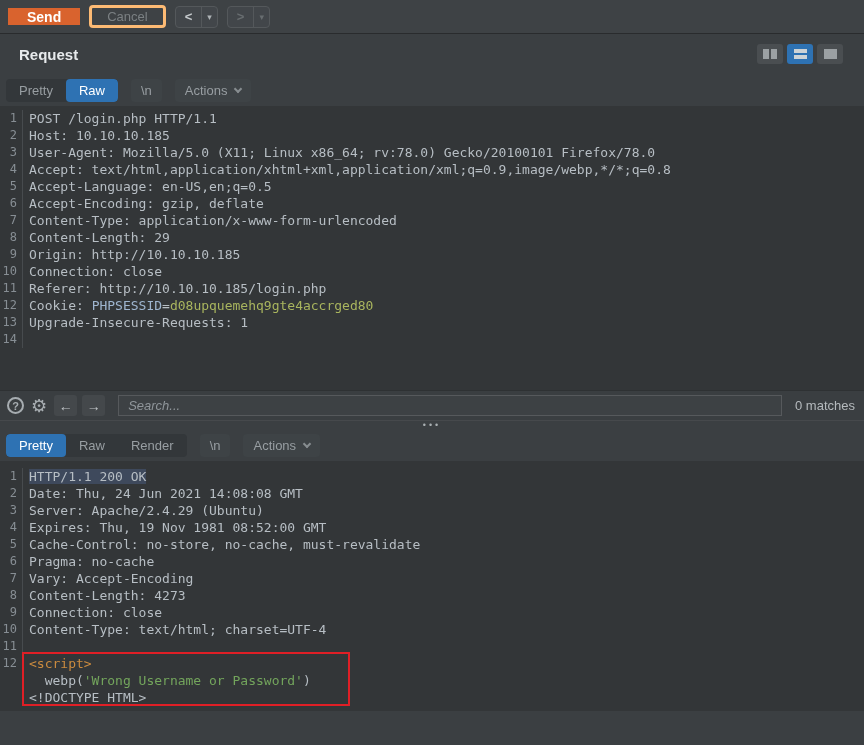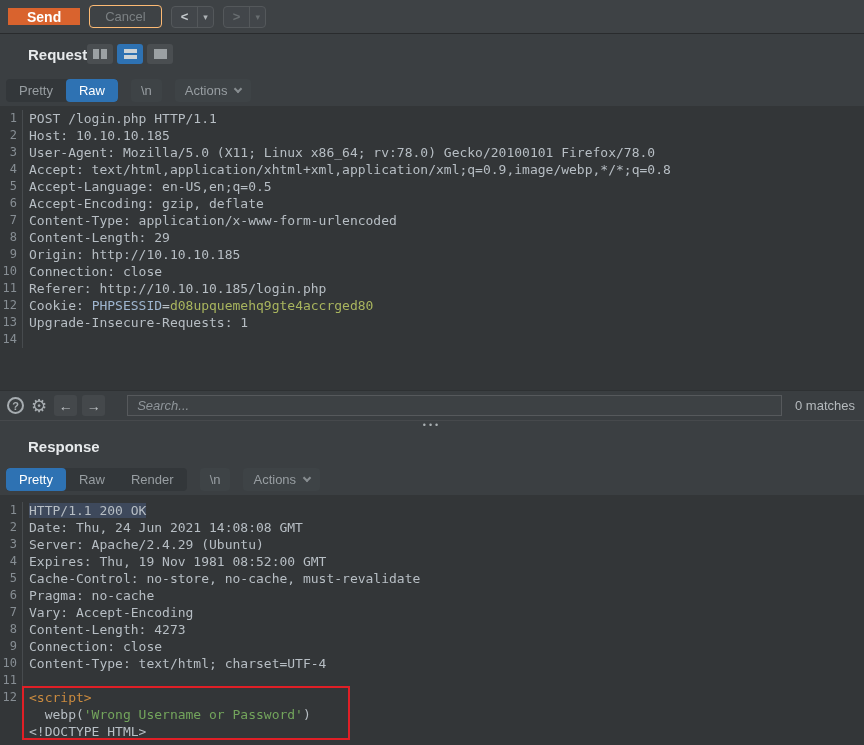--- a/index.html
+++ b/index.html
@@ -10,30 +10,30 @@
   *{box-sizing:border-box;margin:0;padding:0}
   html,body{width:864px;height:745px;overflow:hidden;background:#3b3f42;
     font-family:"Liberation Sans",sans-serif;color:#bfc6cb}
   .app{width:864px;height:745px;display:flex;flex-direction:column}
 
   
   .toolbar{height:34px;flex:none;background:#3e4245;border-bottom:1px solid #292b2d;
     display:flex;align-items:center;padding:0 8px;gap:9px}
   .btn-send{background:var(--send-orange);color:#fff;font-weight:bold;border:none;
     border-radius:0;height:17px;padding:0 19px;font-size:14px;font-family:inherit;cursor:pointer}
-  .btn-cancel{background:transparent;color:#7b8083;border:1px solid #fdba74;border-radius:4px;
+  .btn-cancel{background:transparent;color:#7b8083;border:3px solid #fdba74;border-radius:4px;
     height:23px;padding:0 15px;font-size:13px;font-family:inherit}
   .nav-group{display:flex;align-items:stretch;border:1px solid #54585b;border-radius:4px;
     height:22px;background:#42464a;overflow:hidden}
   .nav-main{padding:0 9px;font-weight:bold;color:#c6cbce;display:flex;align-items:center;font-size:13px}
   .nav-drop{padding:0 5px;border-left:1px solid #54585b;color:#aeb3b6;display:flex;align-items:center;font-size:9px}
   .nav-group.disabled .nav-main,.nav-group.disabled .nav-drop{color:#686d70}
 
   
-  .panel-header{display:flex;align-items:center;padding:0 28px}
+  .panel-header{display:flex;align-items:center;justify-content:space-between;padding:0 19px}
   .request-panel .panel-header{height:40px}
   .response-panel .panel-header{height:34px}
   .panel-title{font-weight:bold;font-size:15px;color:#e7eaec}
 
   .layout-btns{display:flex;gap:4px;margin-right:2px}
   .layout-btn{width:26px;height:20px;border-radius:3px;background:#4a4e51;
     display:flex;align-items:center;justify-content:center;cursor:pointer}
   .layout-btn.selected{background:var(--accent-blue)}
   .ic-col{display:flex;gap:2px}.ic-col i{width:6px;height:10px;background:#9ba0a3;display:block}
   .ic-row{display:flex;flex-direction:column;gap:2px}.ic-row i{width:13px;height:4px;background:#cdd3d6;display:block}
@@ -67,21 +67,21 @@
 
   
   .search-row{height:30px;flex:none;display:flex;align-items:center;gap:5px;padding:0 7px;
     background:#3a3e41;border-top:1px solid #2e3133}
   .help-icon{width:17px;height:17px;flex:none;border:2px solid #a7adb1;border-radius:50%;color:#a7adb1;
     font-size:11px;font-weight:bold;display:flex;align-items:center;justify-content:center;cursor:pointer}
   .gear-icon{font-size:18px;color:#a7adb1;line-height:1;cursor:pointer;margin:0 2px}
   .search-nav{width:23px;height:21px;flex:none;background:#44484b;border-radius:3px;color:#c0c5c8;
     display:flex;align-items:center;justify-content:center;font-size:14px;cursor:pointer}
   .search-input{flex:1;height:21px;background:#3d4144;border:1px solid #56595c;color:#c6cbce;
-    padding:0 9px;font-size:13px;font-family:inherit;margin-left:17px}
+    padding:0 9px;font-size:13px;font-family:inherit;margin-left:8px}
   .search-input::placeholder{color:#8f959a;font-style:italic}
   .matches{font-size:13px;color:#b5babd;white-space:nowrap;padding:0 2px 0 8px}
 
   
   .splitter{height:9px;flex:none;display:flex;align-items:center;justify-content:center;
     border-top:1px solid #46494c;cursor:row-resize}
   .dots{color:#aab0b3;font-size:9px;letter-spacing:3px;line-height:4px}
 </style>
 </head>
 <body>
@@ -158,23 +158,20 @@
       <span class="search-nav">→</span>
       <input class="search-input" placeholder="Search..." style="">
       <span class="matches">0 matches</span>
     </div>
     <div class="splitter">
       <span class="dots">•••</span>
     </div>
   </section>
 
   <section class="response-panel">
-    <div class="panel-header">
-      <span class="panel-title">Response</span>
-    </div>
     <div class="tab-row">
       <div class="tab-group">
         <span class="tab selected">Pretty</span>
         <span class="tab">Raw</span>
         <span class="tab">Render</span>
       </div>
       <span class="mini-btn">\n</span>
       <span class="mini-btn">
         <span>Actions</span>
         <i class="chev"></i>

